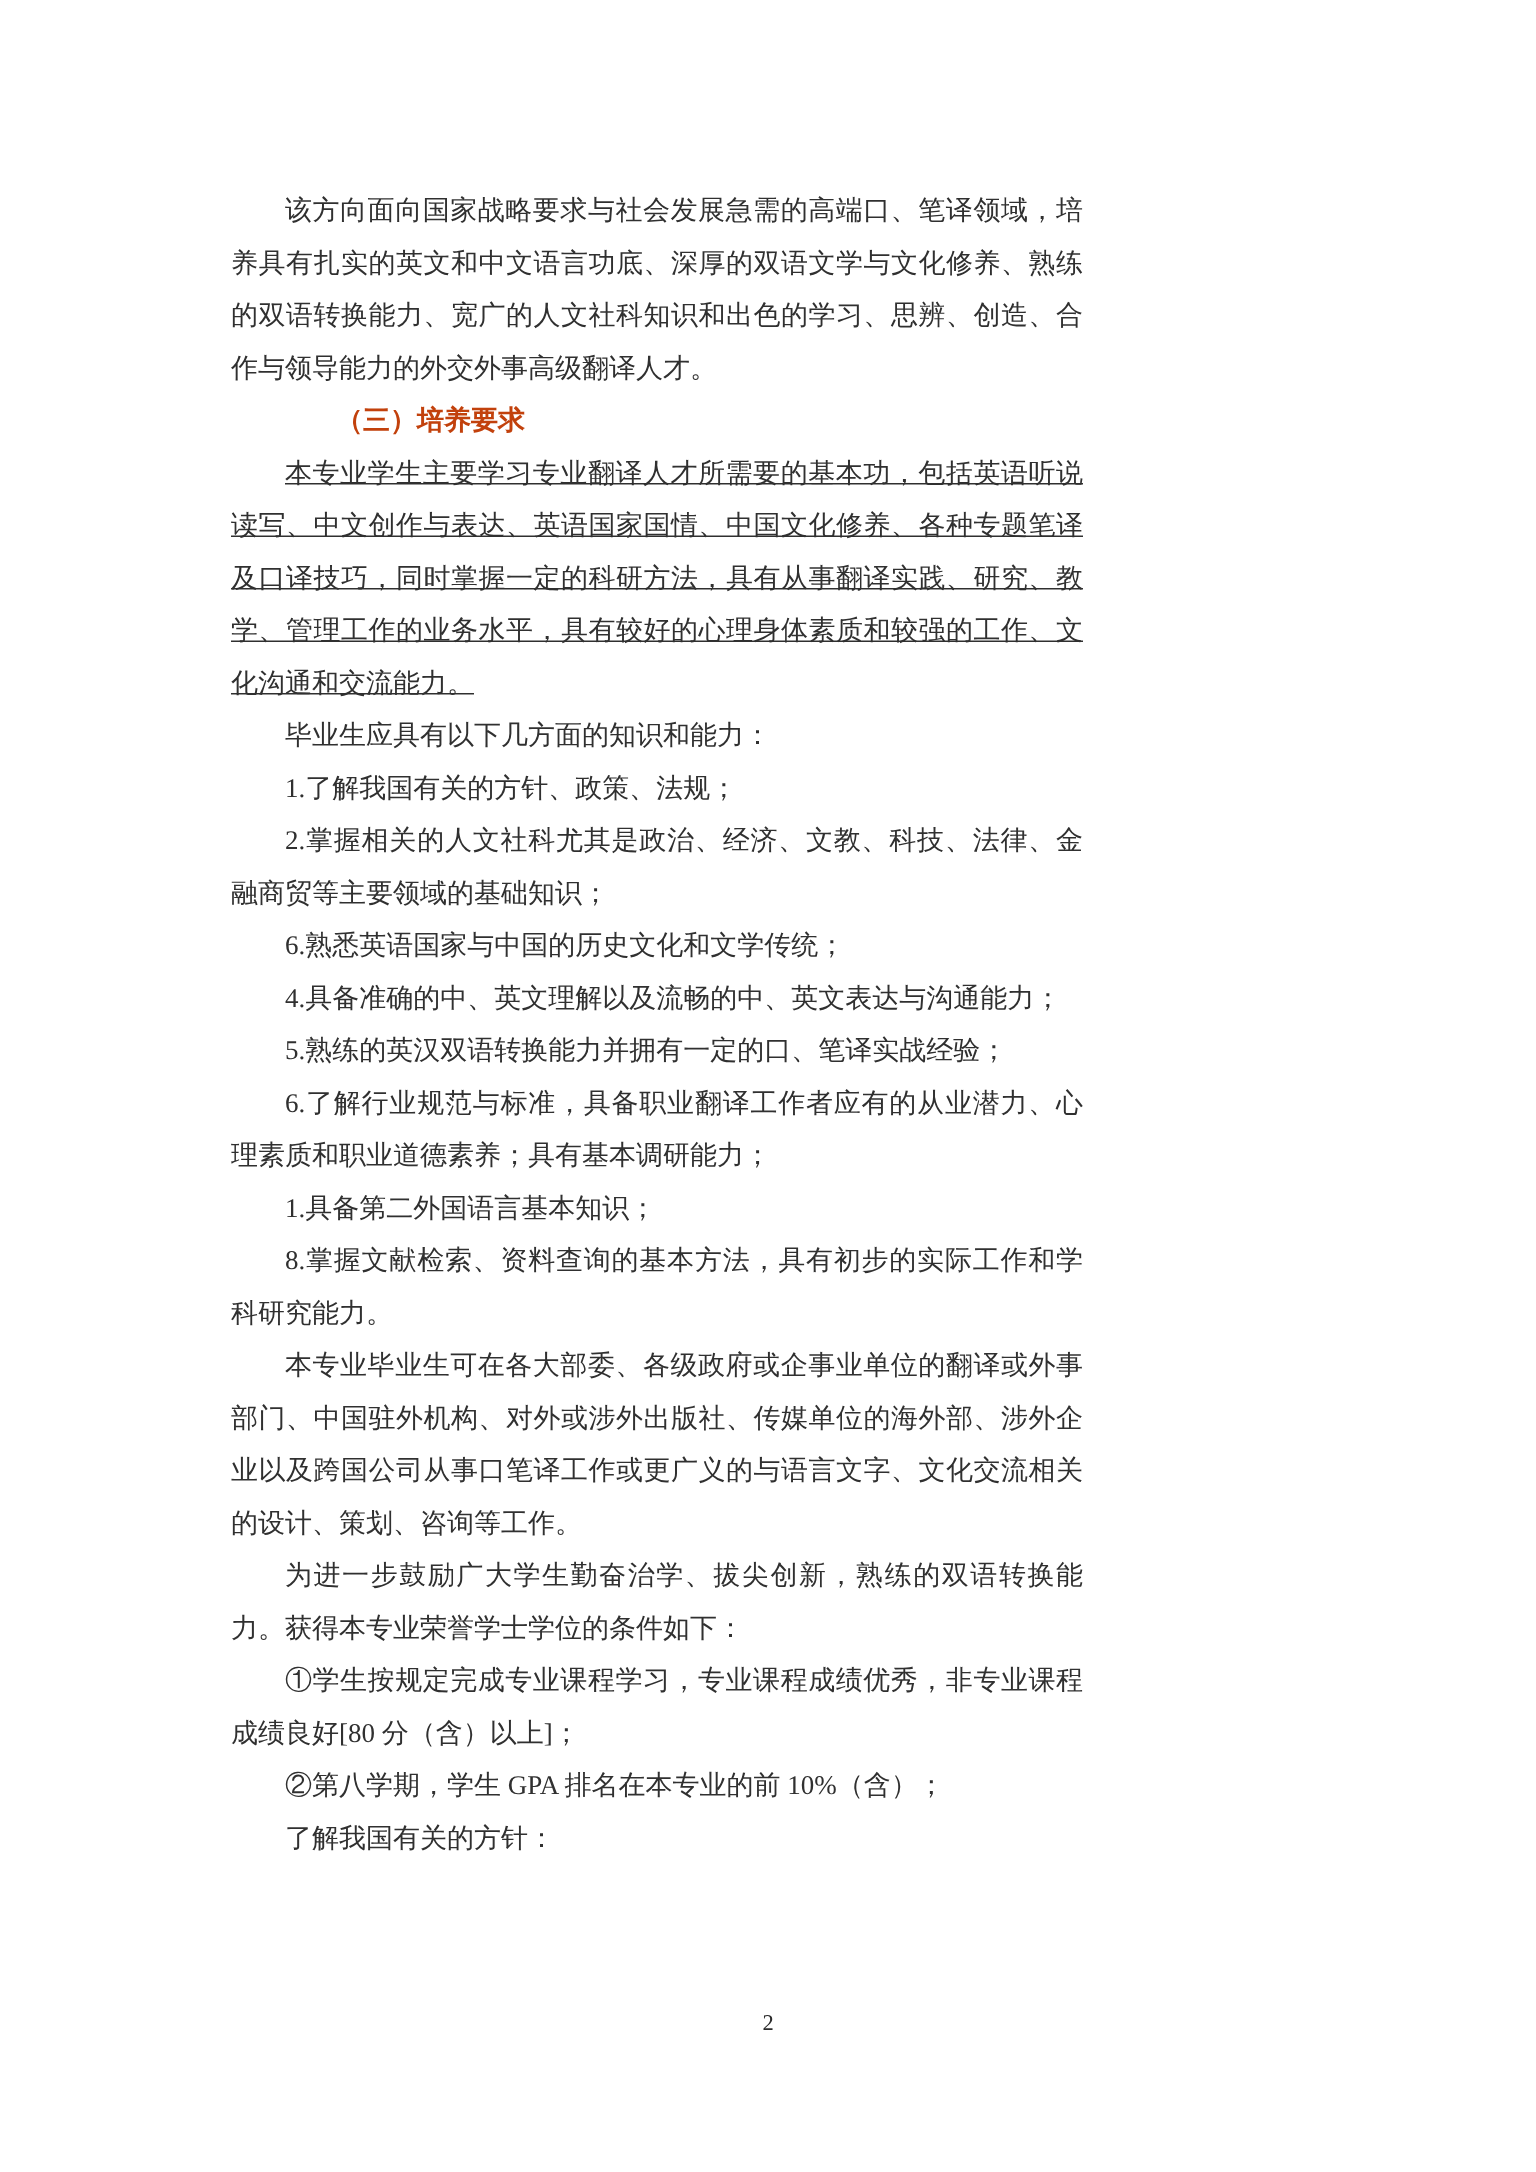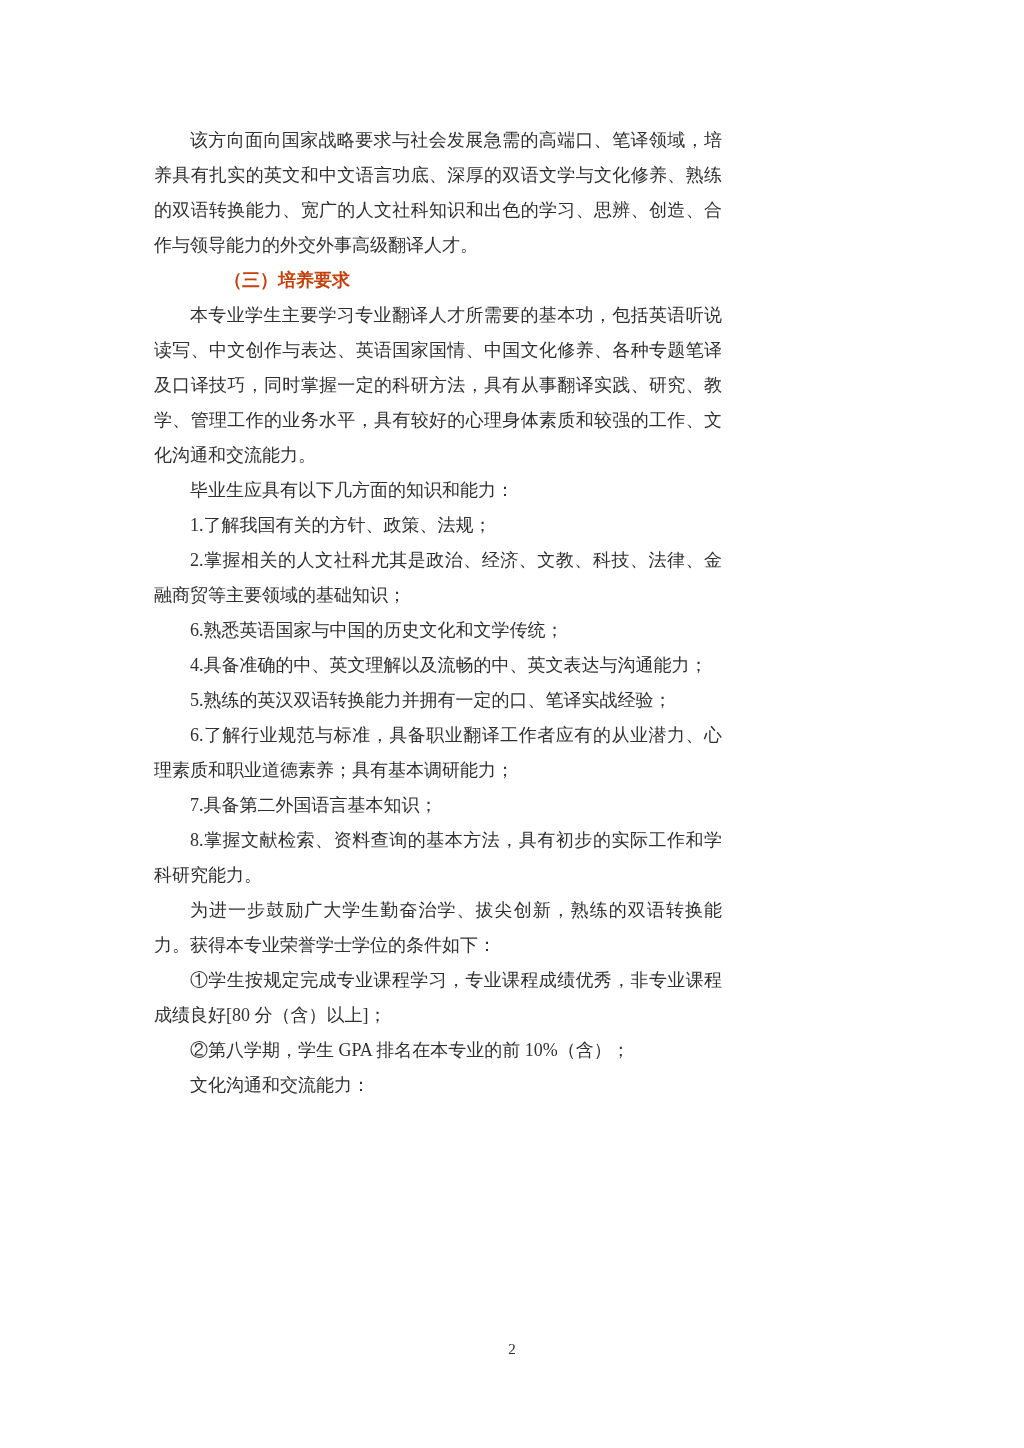--- a/index.html
+++ b/index.html
@@ -32,21 +32,21 @@
   }
   .section-heading {
     margin: 26px 0 0 0;
     font-size: 21px;
     font-weight: bold;
     line-height: 28px;
     padding-left: 34px;
     text-align: left;
     color: #c2410c;
   }
-  .overview   { margin-top: 16px; }
+  .overview   { margin-top: 16px; text-decoration: underline; }
   .abilities-lead { margin-top: 5px; }
   .ability    { margin-top: 17px; }
   .careers    { margin-top: 17px; }
   .honors-lead { margin-top: 59px; line-height: 30px; }
   .cond       { line-height: 30px; }
   .cond-first { margin-top: 20px; }
   .page-number {
     position: absolute;
     top: 1339px;
     left: 0;
@@ -75,28 +75,29 @@
   <p class="ability">2.掌握相关的人文社科尤其是政治、经济、文教、科技、法律、金融商贸等主要领域的基础知识；</p>
 
   <p class="ability">6.熟悉英语国家与中国的历史文化和文学传统；</p>
 
   <p class="ability">4.具备准确的中、英文理解以及流畅的中、英文表达与沟通能力；</p>
 
   <p class="ability">5.熟练的英汉双语转换能力并拥有一定的口、笔译实战经验；</p>
 
   <p class="ability">6.了解行业规范与标准，具备职业翻译工作者应有的从业潜力、心理素质和职业道德素养；具有基本调研能力；</p>
 
-  <p class="ability">7.具备第二外国语言基本知识；</p>
+  <p class="ability">1.具备第二外国语言基本知识；</p>
 
   <p class="ability">8.掌握文献检索、资料查询的基本方法，具有初步的实际工作和学科研究能力。</p>
 
+  <p class="careers">本专业毕业生可在各大部委、各级政府或企事业单位的翻译或外事部门、中国驻外机构、对外或涉外出版社、传媒单位的海外部、涉外企业以及跨国公司从事口笔译工作或更广义的与语言文字、文化交流相关的设计、策划、咨询等工作。</p>
 
   <p class="honors-lead">为进一步鼓励广大学生勤奋治学、拔尖创新，熟练的双语转换能力。获得本专业荣誉学士学位的条件如下：</p>
 
   <p class="cond cond-first">①学生按规定完成专业课程学习，专业课程成绩优秀，非专业课程成绩良好[80 分（含）以上]；</p>
 
   <p class="cond">②第八学期，学生 GPA 排名在本专业的前 10%（含）；</p>
 
-  <p class="cond">文化沟通和交流能力：</p>
+  <p class="cond">了解我国有关的方针：</p>
 
   <div class="page-number">2</div>
 
 </div>
 
 </body></html>

